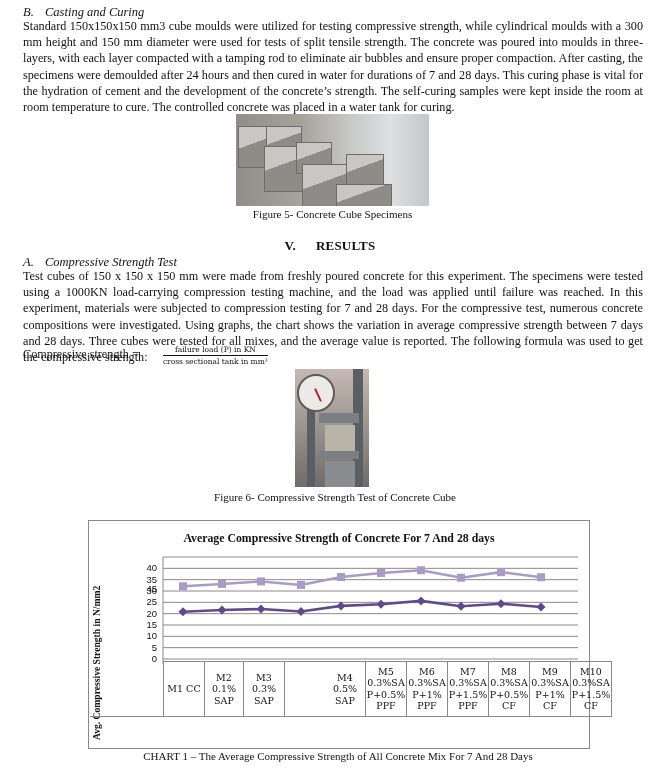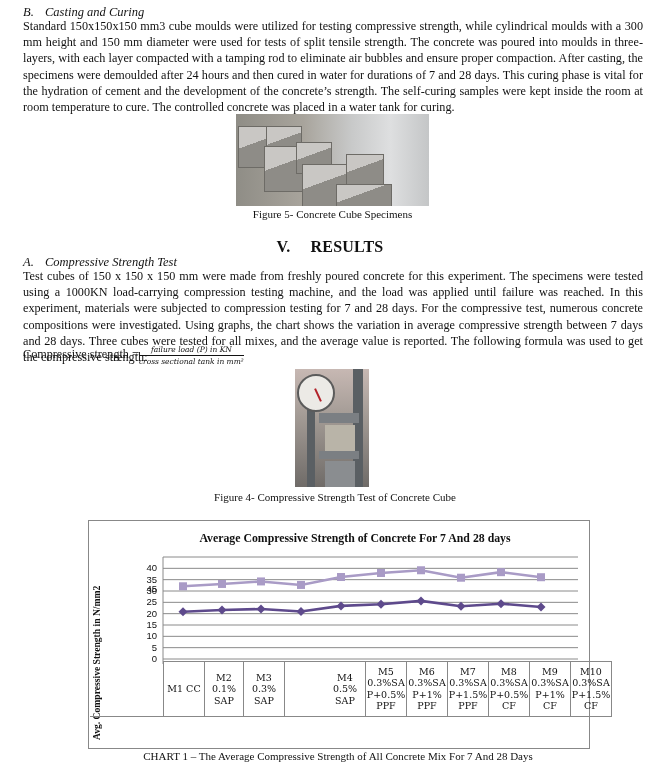--- a/index.html
+++ b/index.html
@@ -11,21 +11,21 @@
   .abs { position: absolute; }
   .heading-italic {
     font-style: italic; font-size: 12.5px; line-height: 14px;
   }
   .heading-italic .num { display: inline-block; width: 22px; }
   .para {
     font-size: 12.2px; line-height: 16.2px; text-align: justify;
     text-align-last: left;
   }
   .caption { font-size: 11px; text-align: center; }
-  .section-title { font-size: 16px; font-weight: bold; text-align: center; letter-spacing: 0.2px; }
+  .section-title { font-size: 13px; font-weight: bold; text-align: center; letter-spacing: 0.2px; }
   .section-title .roman { margin-right: 20px; }
 
   .photo {
     background: #9a9691;
     overflow: hidden;
   }
   
   .cube-photo {
     background: linear-gradient(90deg, #8f8d86 0%, #a8a49c 35%, #c8c9c9 60%, #dedfe0 80%, #c4c6c7 100%);
   }
@@ -41,30 +41,30 @@
     background: #eceae6; border: 2px solid #5b5b5b;
   }
   .press-photo .needle { position: absolute; left: 18px; top: 12px; width: 2px; height: 14px; background: #b2222a; transform: rotate(-25deg); }
   .press-photo .col { position: absolute; background: #5a5f63; }
   .press-photo .platen { position: absolute; background: #7b7f83; }
   .press-photo .specimen { position: absolute; background: #b9b4a8; }
 
   .formula-line { font-size: 12.2px; }
   .fraction {
     display: inline-block; vertical-align: middle; text-align: center;
-    font-style: italic; font-size: 7.5px; font-family: "DejaVu Serif", serif;
+    font-size: 7.5px; font-family: "DejaVu Serif", serif; padding-left: 24px;
   }
   .fraction .num-part { border-bottom: 1px solid #111; padding: 0 3px 1px; }
   .fraction .den-part { padding-top: 1px; }
 
   
   .chart-box {
     border: 1px solid #888; background: #fff;
   }
-  .chart-title { font-size: 11.8px; font-weight: bold; text-align: center; padding-left: 16px; }
+  .chart-title { font-size: 11.8px; font-weight: bold; text-align: center; }
   .y-axis-label {
     font-size: 9.6px; font-weight: bold;
     transform: rotate(-90deg); transform-origin: left top; white-space: nowrap;
   }
   .tick-label { font-size: 9.5px; text-align: right; width: 20px; font-family: "Liberation Sans", sans-serif; }
   table.data-table {
     border-collapse: collapse; font-size: 9.5px;
     font-family: "DejaVu Serif", serif;
   }
   table.data-table td {
@@ -113,21 +113,21 @@
   <div class="col" style="left:12px; top:40px; width:8px; height:78px;"></div>
   <div class="col" style="left:58px; top:0px; width:10px; height:118px;"></div>
   <div class="platen" style="left:24px; top:44px; width:40px; height:10px;"></div>
   <div class="specimen" style="left:30px; top:56px; width:30px; height:26px;"></div>
   <div class="platen" style="left:24px; top:82px; width:40px; height:8px;"></div>
   <div class="col" style="left:30px; top:92px; width:30px; height:26px; background:#8a8d90;"></div>
   <div class="dial">
       <div class="needle"></div>
     </div>
 </div>
-<div class="abs caption" style="left:160px; top:491px; width:350px;">Figure 4- Compressive Strength Test of Concrete Cube</div>
+<div class="abs caption" style="left:160px; top:491px; width:350px;">Figure 6- Compressive Strength Test of Concrete Cube</div>
 
 <div class="abs chart-box" style="left:88px; top:520px; width:500px; height:227px;"></div>
 
 <div class="abs chart-title" style="left:90px; top:531px; width:498px;">Average Compressive Strength of Concrete For 7 And 28 days</div>
 
 <div class="abs y-axis-label" style="left:91px; top:740px; width:200px;">Avg. Compressive Strength in N/mm2</div>
 
 <svg class="abs" style="left:125px; top:552px;" width="455" height="112" id="plot-svg">
     <line x1="38" x2="453" y1="5" y2="5" stroke="#8a8a8a" stroke-width="1"></line>
     <line x1="38" x2="453" y1="16.333333333333343" y2="16.333333333333343" stroke="#8a8a8a" stroke-width="1"></line>

